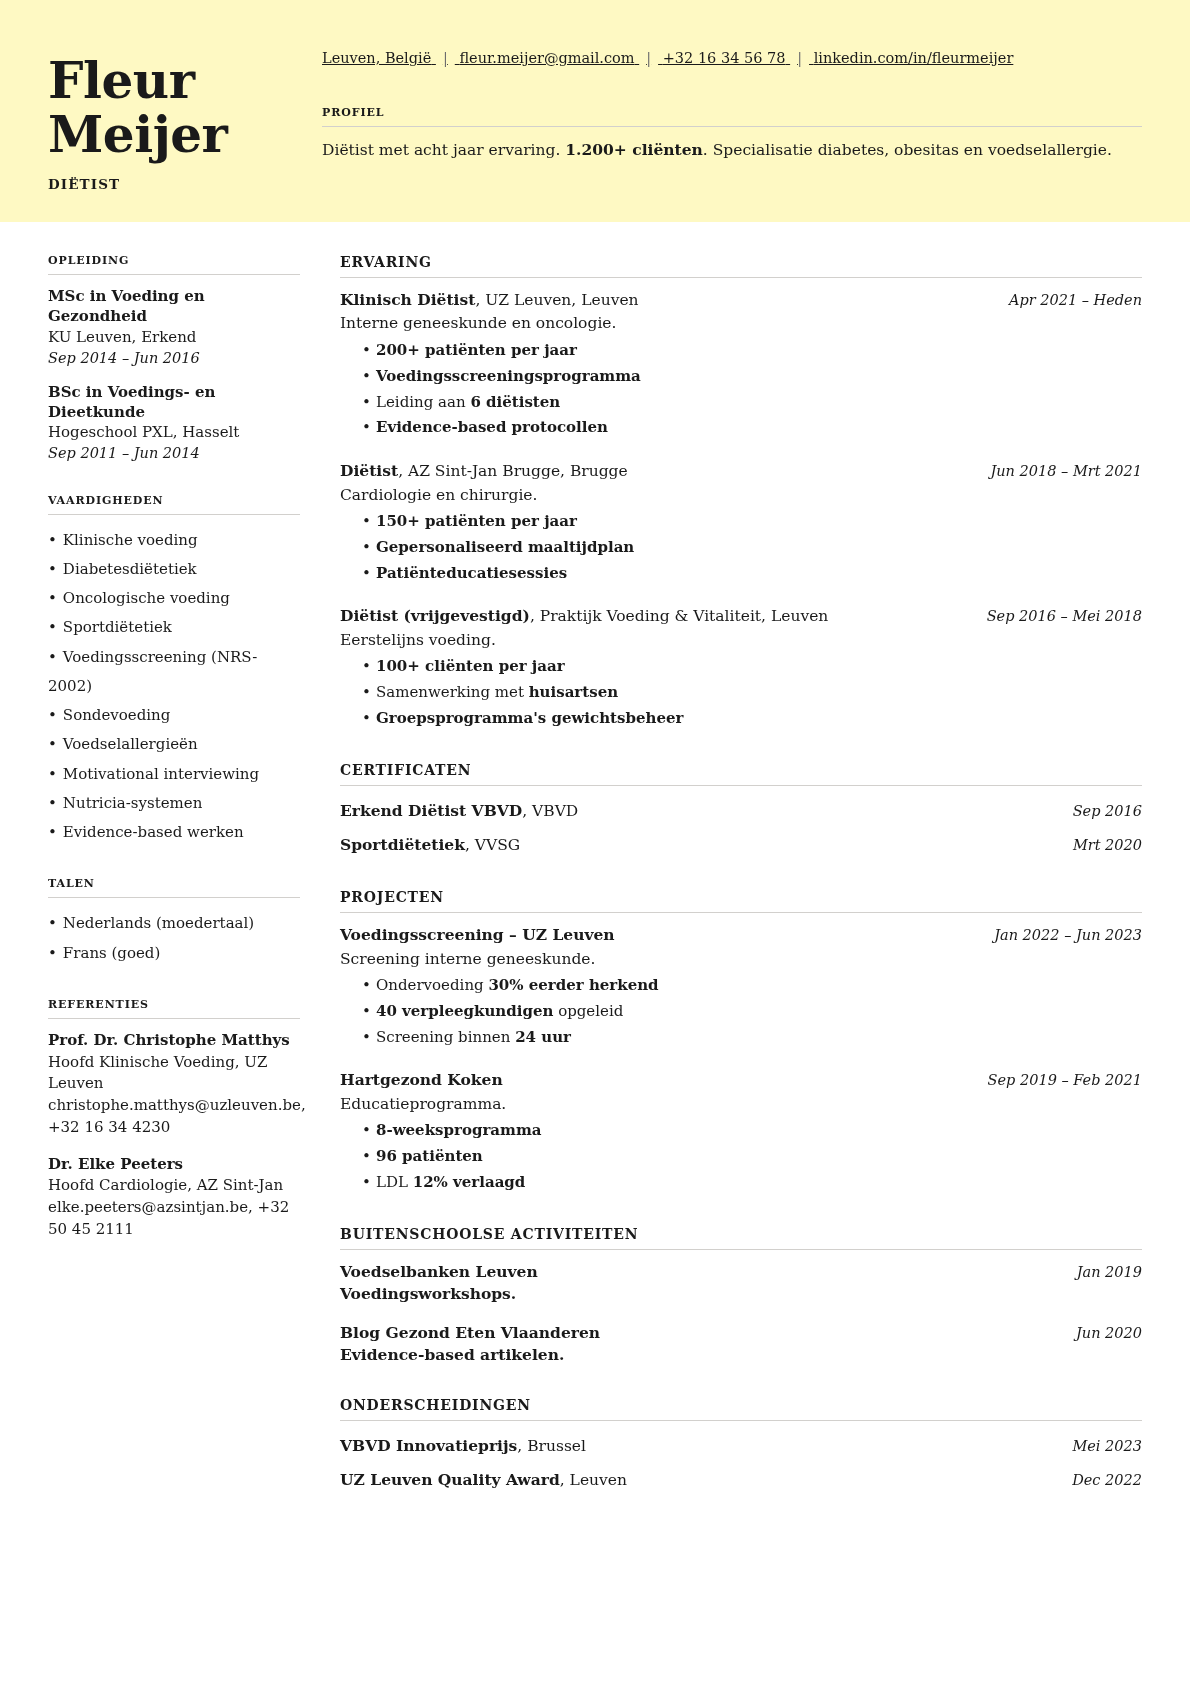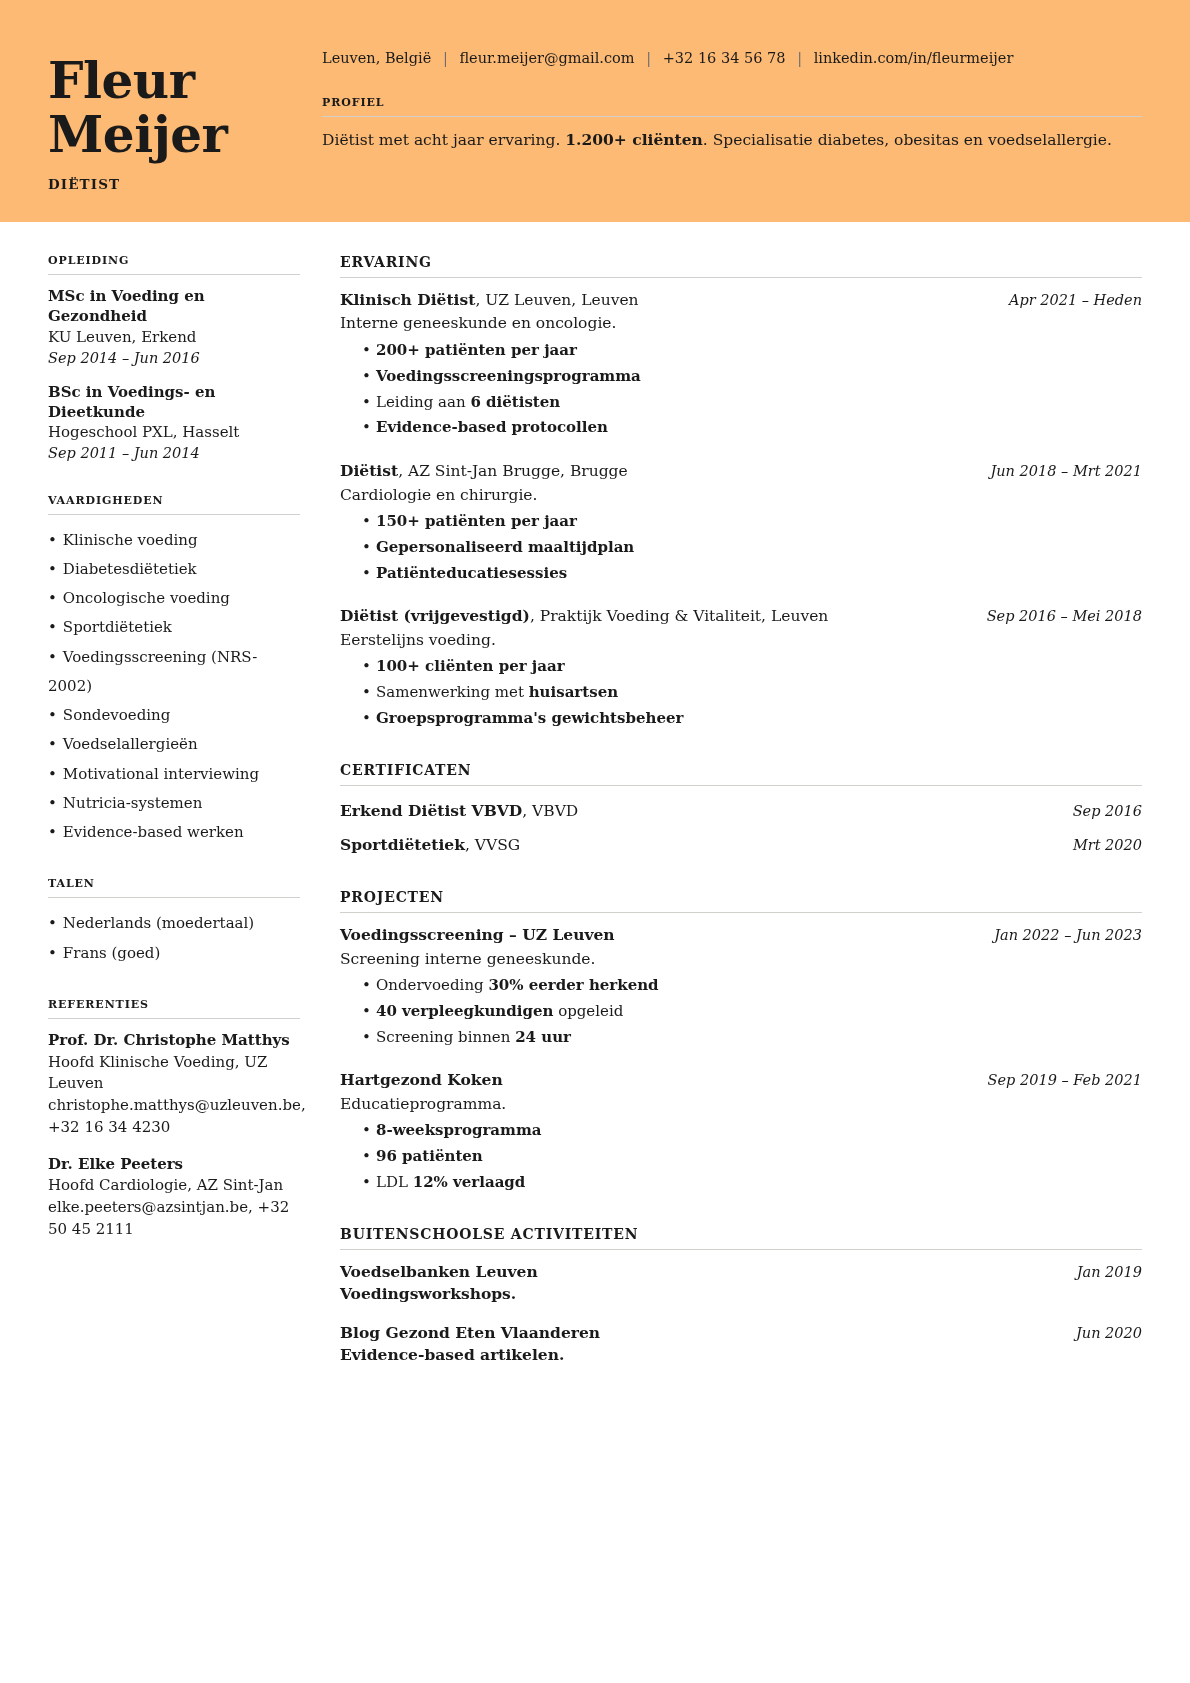--- a/index.html
+++ b/index.html
@@ -8,21 +8,21 @@
     width: 1190px;
     height: 1683px;
     background: #ffffff;
     font-family: "DejaVu Serif", "Liberation Serif", serif;
     color: #1a1a1a;
     overflow: hidden;
   }
 
   
   .header {
-    background: #fdba74;
+    background: #fef9c3;
     padding: 40px 48px 34px 48px;
     display: flex;
     align-items: flex-start;
     height: 222px;
   }
   .header-left { width: 274px; flex: none; padding-top: 14px; }
 
   .name {
     font-family: "DejaVu Serif", "Liberation Serif", serif;
     font-weight: bold;
@@ -39,21 +39,22 @@
     letter-spacing: 1.1px;
     color: #1a1a1a;
   }
 
   .header-right { flex: 1; padding-top: 8px; }
 
   .contact-line {
     font-size: 14.5px;
     line-height: 1.5;
     color: #1a1a1a;
-    margin-bottom: 26px;
+    margin-bottom: 36px;
+    text-decoration: underline;
   }
   .contact-sep { margin: 0 7px; color: #6d6d6d; }
 
   
   .sec-head {
     font-family: "DejaVu Serif", "Liberation Serif", serif;
     font-weight: bold;
     font-size: 11px;
     letter-spacing: 0.9px;
     color: #1a1a1a;
@@ -374,15 +375,32 @@
 
       <div class="act-entry">
         <div class="entry-head">
           <div class="entry-title"><b>Blog Gezond Eten Vlaanderen</b></div>
           <div class="entry-date">Jun 2020</div>
         </div>
         <div class="act-body"><b>Evidence-based artikelen</b><span>.</span></div>
       </div>
     </div>
 
+    <div class="block">
+      <div class="sec-head sm">ONDERSCHEIDINGEN</div>
+
+      <div class="flat-entry">
+        <div class="entry-head">
+          <div class="entry-title"><b>VBVD Innovatieprijs</b><span>, Brussel</span></div>
+          <div class="entry-date">Mei 2023</div>
+        </div>
+      </div>
+
+      <div class="flat-entry">
+        <div class="entry-head">
+          <div class="entry-title"><b>UZ Leuven Quality Award</b><span>, Leuven</span></div>
+          <div class="entry-date">Dec 2022</div>
+        </div>
+      </div>
+    </div>
 
   </div>
 </div>
 
 </body></html>

